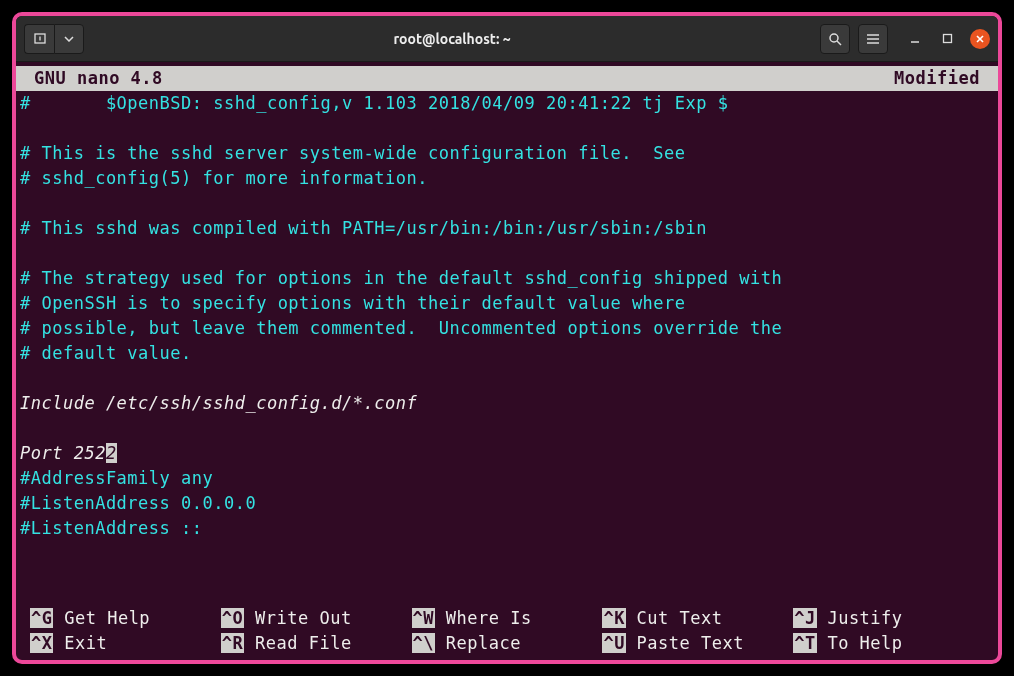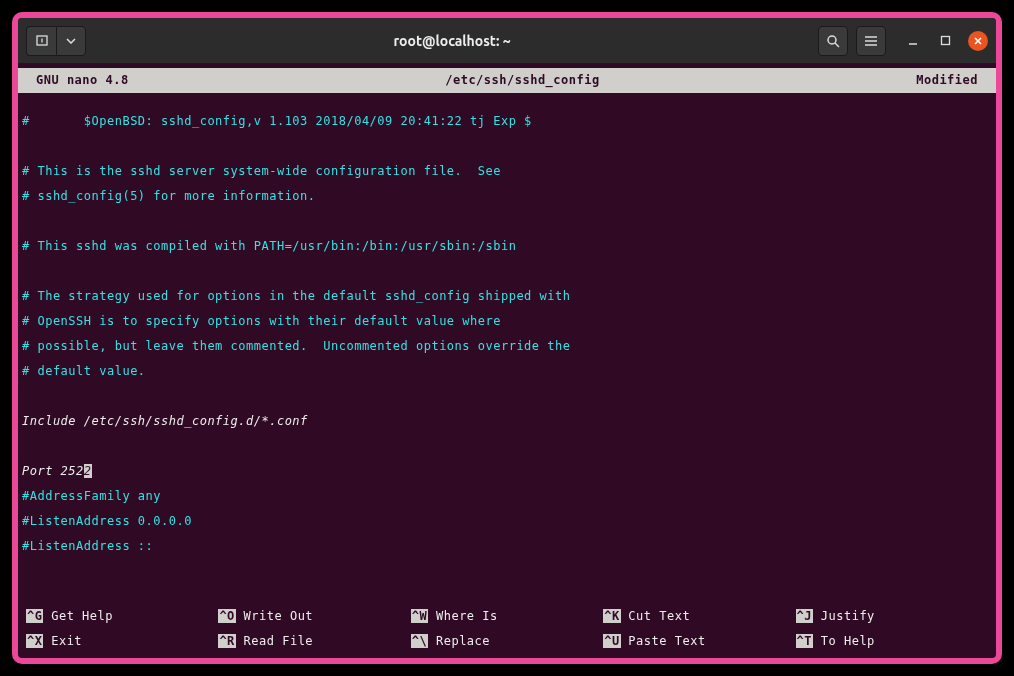--- a/index.html
+++ b/index.html
@@ -12,21 +12,21 @@
     padding: 12px;
   }
   .window {
     width: 100%;
     height: 100%;
     background: #300a24;
     border-radius: 10px;
     overflow: hidden;
     display: flex;
     flex-direction: column;
-    border: 6px solid #ec4899;
+    border: 4px solid #ec4899;
   }
   .titlebar {
     background: #2c2c2c;
     height: 46px;
     display: flex;
     align-items: center;
     padding: 0 8px;
     gap: 6px;
     border-bottom: 1px solid #1a1a1a;
   }
@@ -82,21 +82,21 @@
     background: #e95420;
     border-radius: 50%;
     width: 20px; height: 20px;
     color: #fff;
     font-size: 11px;
     font-weight: bold;
   }
   .terminal {
     flex: 1;
     padding: 4px 0 4px 0;
-    font-size: 12px;
+    font-size: 17px;
     line-height: 25px;
     letter-spacing: 0.5px;
     color: #d0cfcc;
     position: relative;
     display: flex;
     flex-direction: column;
   }
   .nano-header {
     background: #d0cfcc;
     color: #300a24;
@@ -106,30 +106,29 @@
     font-weight: bold;
   }
   .nano-header .left { flex: 0 0 auto; }
   .nano-header .center { flex: 1; text-align: center; }
   .nano-header .right { flex: 0 0 auto; }
   .content {
     padding: 0 4px 0 4px;
     flex: 1;
     white-space: pre;
     overflow: hidden;
-    margin-top: 16px;
   }
   .comment { color: #34e2e2; }
   .plain { color: #eeeeec; font-style: italic; }
   .cursor-block {
     background: #d0cfcc;
     color: #300a24;
   }
   .shortcuts {
-    padding: 0 8px;
+    padding: 0 14px;
     display: grid;
     grid-template-columns: repeat(6, 1fr);
     color: #eeeeec;
     column-gap: 0;
   }
   .shortcut { white-space: pre; }
   .key {
     background: #d0cfcc;
     color: #300a24;
     font-weight: bold;
@@ -186,21 +185,20 @@
               <line x1="8" y1="2" x2="2" y2="8" stroke="#fff" stroke-width="1.6"></line>
             </svg>
         </div>
       </div>
     </div>
   </div>
 
   <div class="terminal">
     <div class="nano-header">
       <span class="left">GNU nano 4.8</span>
-      <span class="center">/etc/ssh/sshd_config</span>
       <span class="right">Modified</span>
     </div>
 
     <div class="content" id="content"><div class="comment">#       $OpenBSD: sshd_config,v 1.103 2018/04/09 20:41:22 tj Exp $</div><div>&nbsp;</div><div class="comment"># This is the sshd server system-wide configuration file.  See</div><div class="comment"># sshd_config(5) for more information.</div><div>&nbsp;</div><div class="comment"># This sshd was compiled with PATH=/usr/bin:/bin:/usr/sbin:/sbin</div><div>&nbsp;</div><div class="comment"># The strategy used for options in the default sshd_config shipped with</div><div class="comment"># OpenSSH is to specify options with their default value where</div><div class="comment"># possible, but leave them commented.  Uncommented options override the</div><div class="comment"># default value.</div><div>&nbsp;</div><div class="plain">Include /etc/ssh/sshd_config.d/*.conf</div><div>&nbsp;</div><div class="plain"><span>Port 252</span><span class="cursor-block">2</span></div><div class="comment">#AddressFamily any</div><div class="comment">#ListenAddress 0.0.0.0</div><div class="comment">#ListenAddress ::</div></div>
 
     <div class="shortcuts" id="shortcuts" style="grid-template-columns: repeat(5, 1fr);">
         <div class="shortcut"><span class="key">^G</span><span> Get Help</span></div>
         <div class="shortcut"><span class="key">^O</span><span> Write Out</span></div>
         <div class="shortcut"><span class="key">^W</span><span> Where Is</span></div>
         <div class="shortcut"><span class="key">^K</span><span> Cut Text</span></div>

